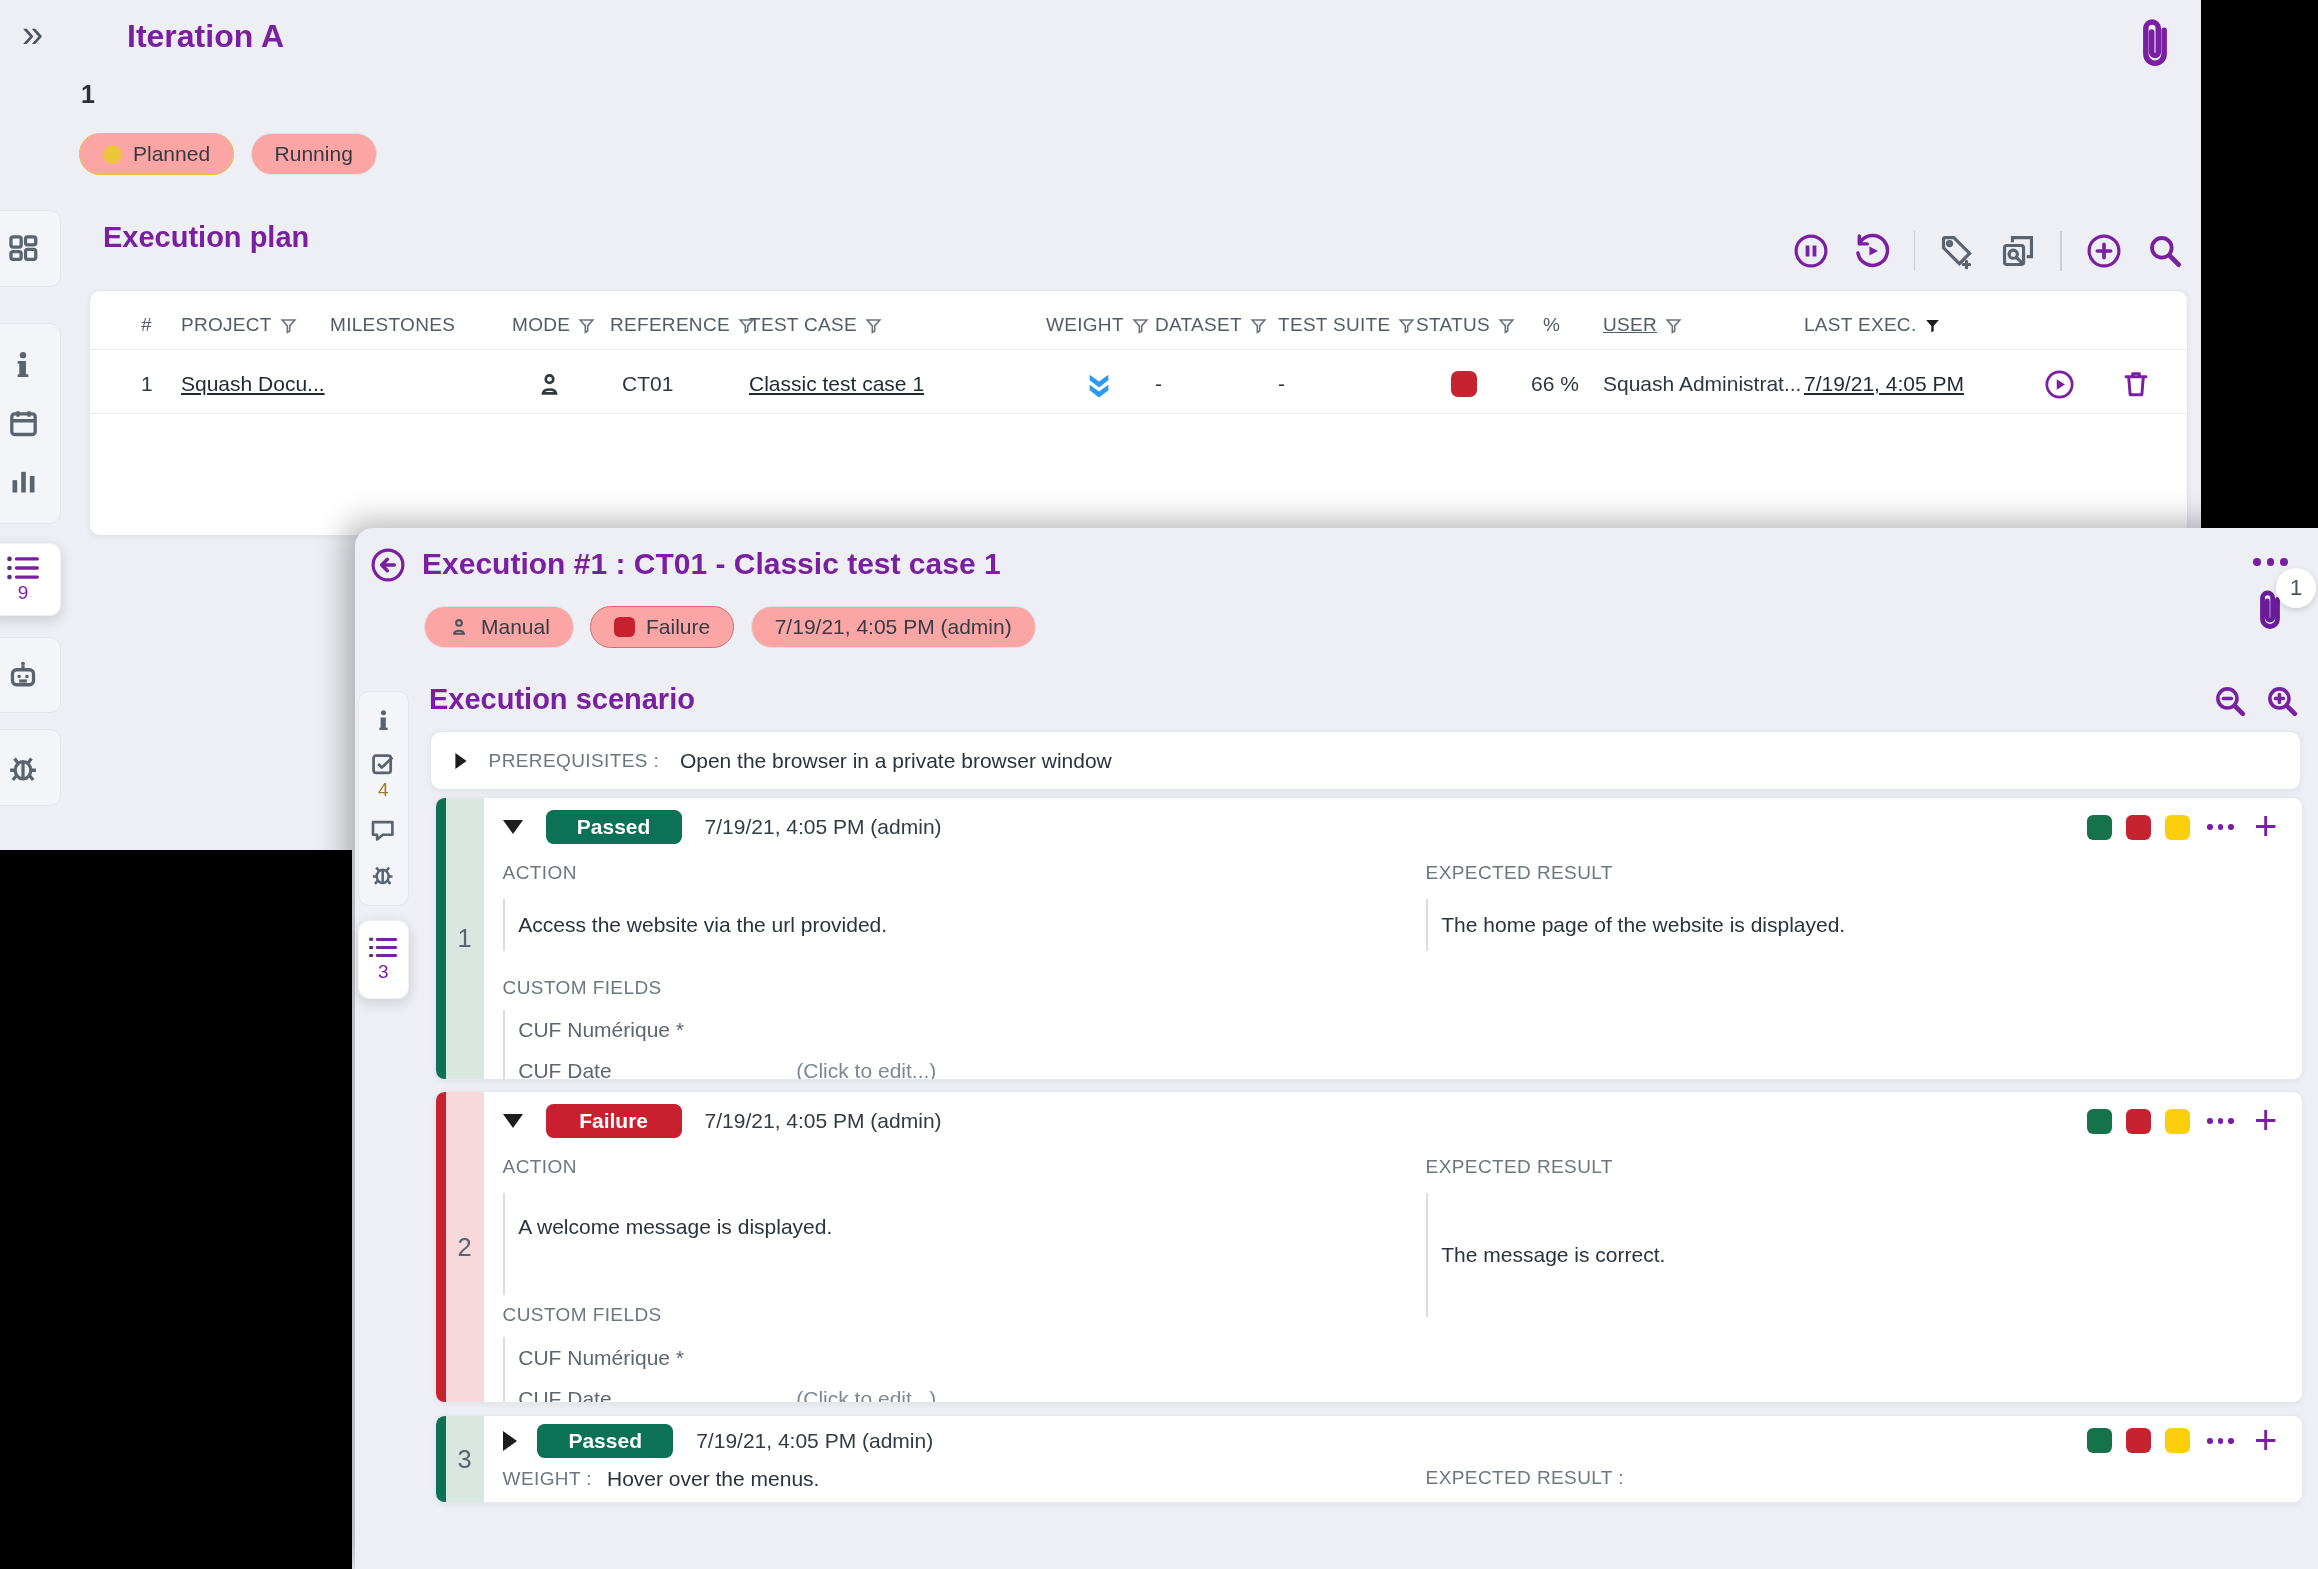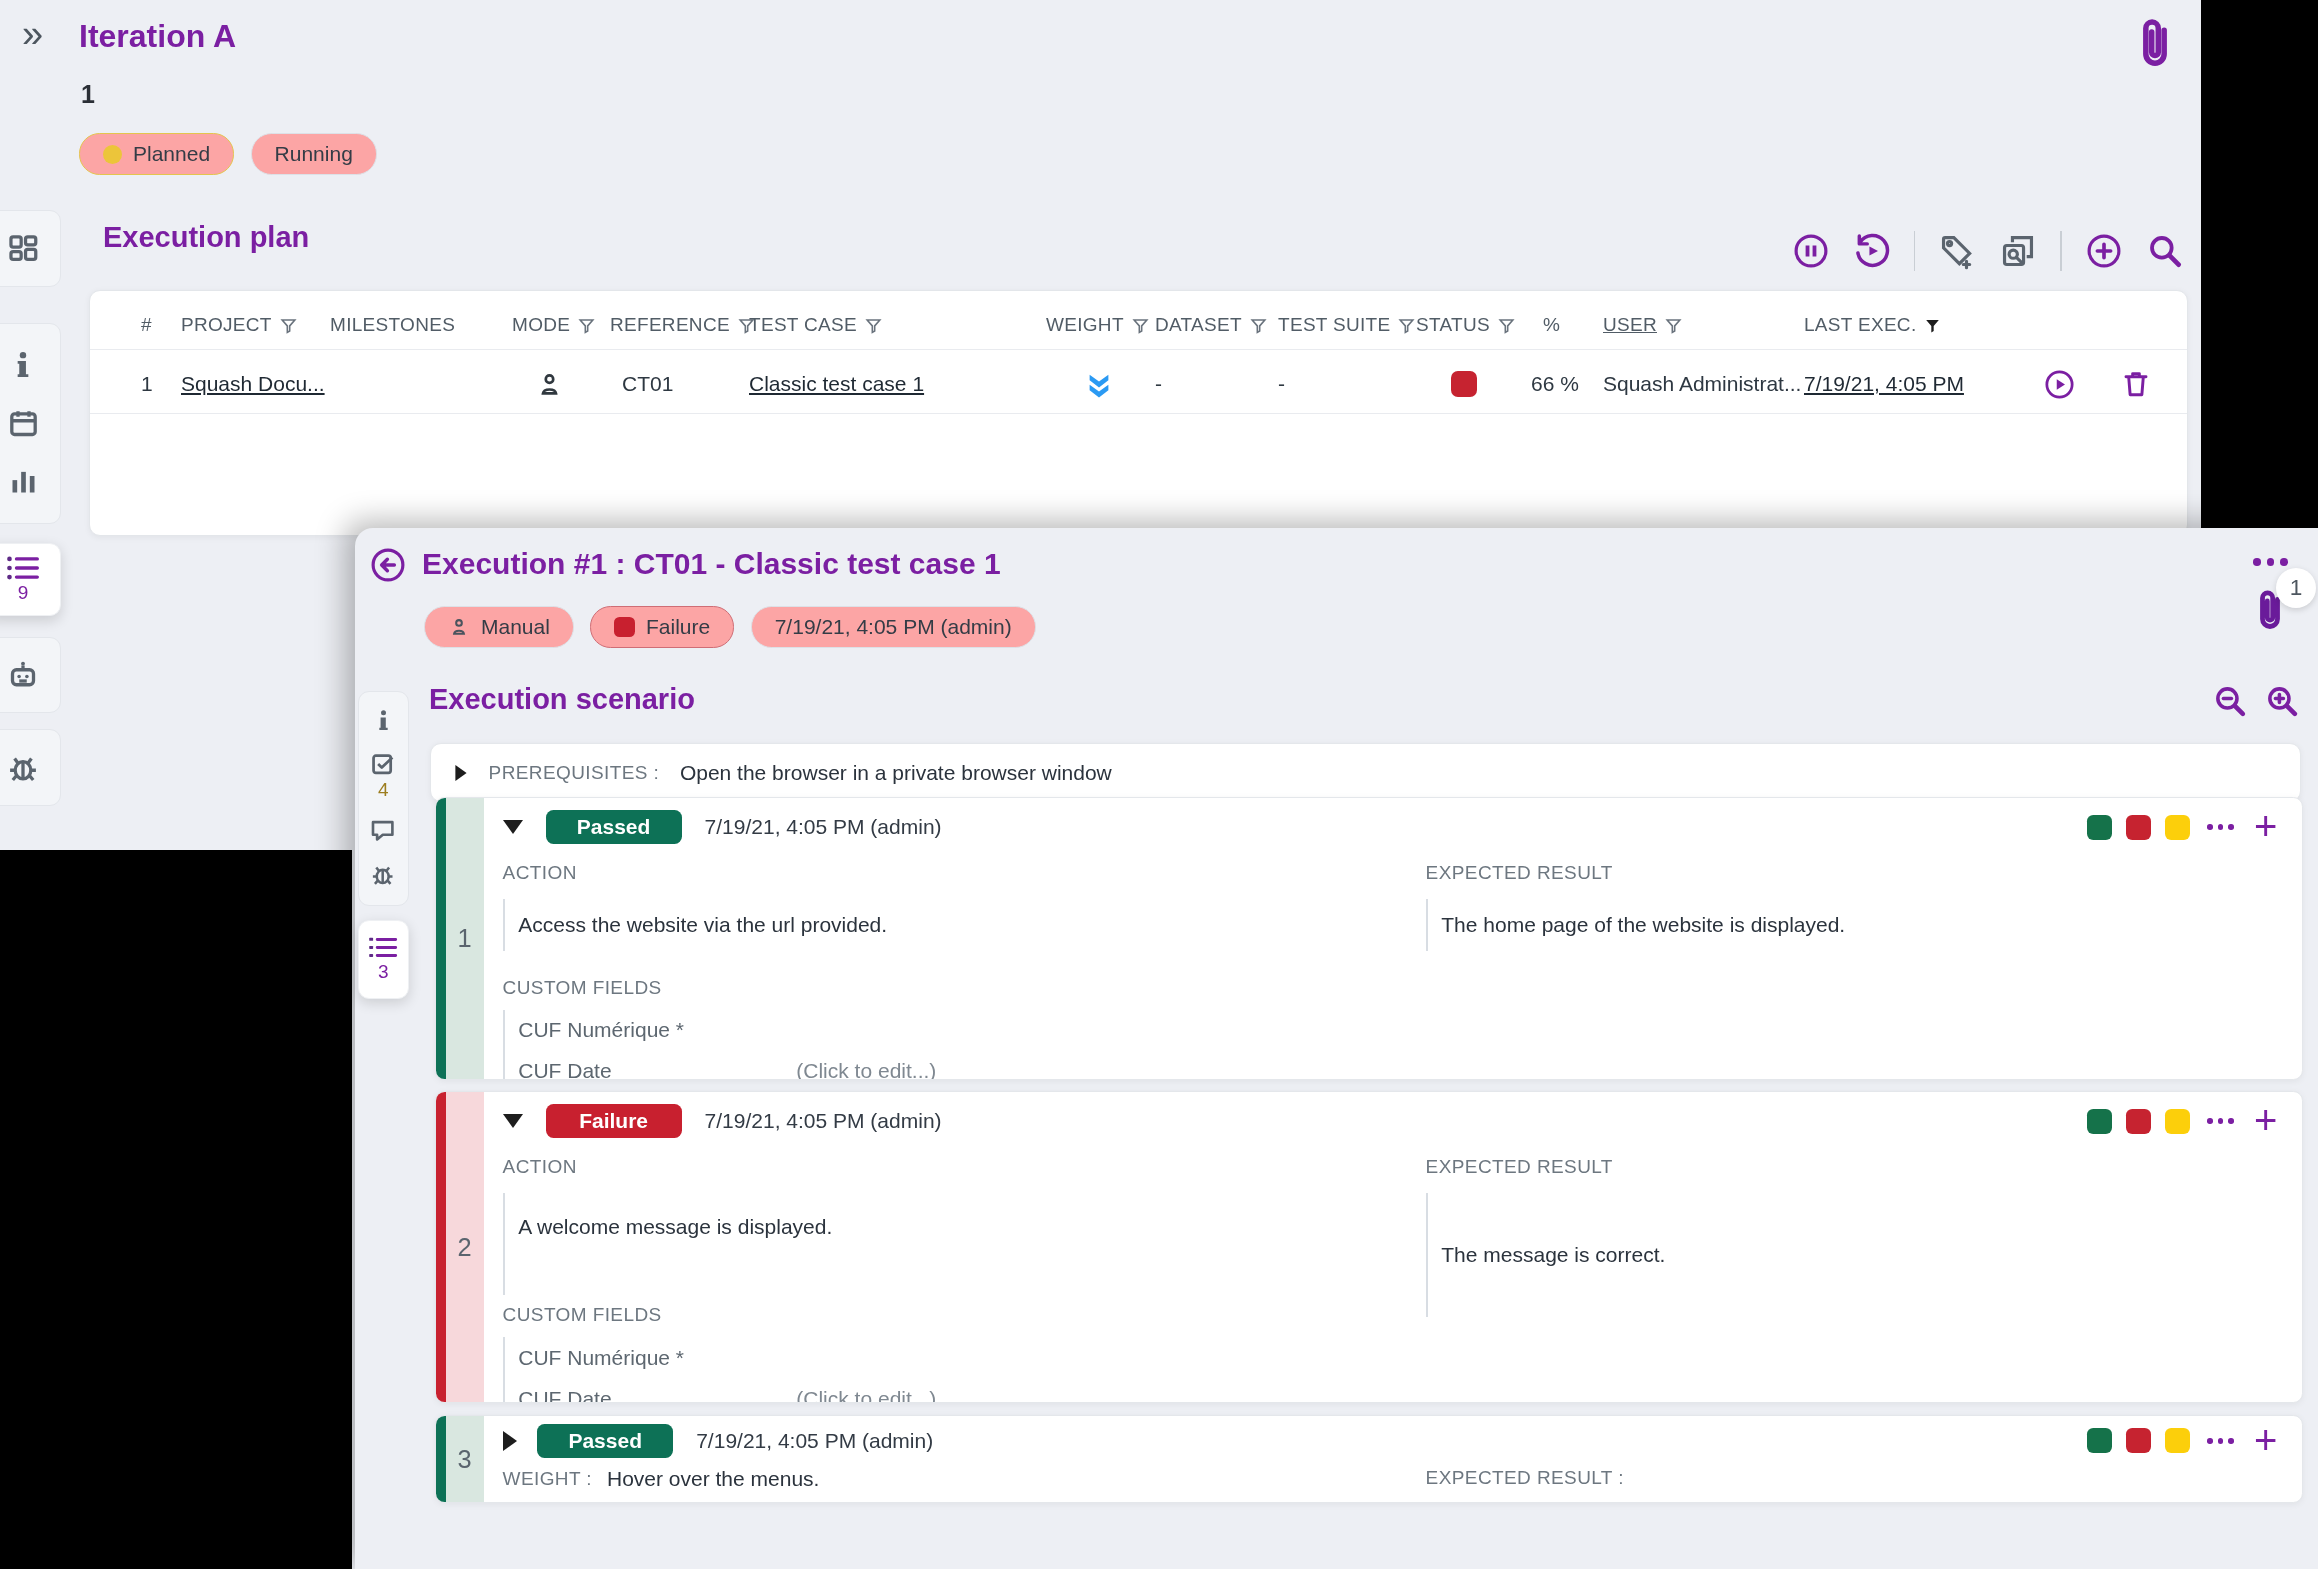--- a/index.html
+++ b/index.html
@@ -4,21 +4,21 @@
 <style>
   html,body{margin:0;padding:0;background:#000;}
   .screen{position:relative;width:2319px;height:1570px;background:#edeff4;overflow:hidden;
           font-family:"Liberation Sans",sans-serif;color:#2e3842;}
   .abs{position:absolute;}
   svg{display:block;}
   .black-block{position:absolute;background:#000;}
 
   
   .collapse{font-size:38px;color:#4d565f;line-height:1;}
-  .page-title{font-size:32px;font-weight:bold;color:#7b1fa2;}
+  .page-title{font-size:32px;font-weight:bold;color:#7b1fa2;margin-left:48px;}
   .iter-index{font-size:25px;color:#2b2f36;font-weight:bold;}
   .chiprow{display:flex;gap:16.5px;}
   .chip{display:inline-flex;align-items:center;gap:11px;height:40px;padding:0 23px;background:#fca5a5;
         border:1.4px solid #dde1e7;border-radius:20.6px;font-size:21px;color:#343c46;}
   .chip .dot{width:19px;height:19px;border-radius:50%;background:#ecc53a;}
   .chip.planned{border-color:#e4c54d;}
   .chip.failure{border-color:#cf6d75;}
   .chip .minisq{width:20.6px;height:20.6px;border-radius:5.5px;background:#c8202f;}
 
   
@@ -407,21 +407,21 @@
           <path d="M7.4 10h5.2" stroke-linecap="round"></path>
           <path d="M14.8 14.8 20 20" stroke-width="3" stroke-linecap="round"></path>
       </svg>
       <svg width="37" height="37" viewBox="0 0 24 24" fill="none" stroke="#7b1fa2" stroke-width="2.3">
         <circle cx="10" cy="10" r="6.2"></circle>
           <path d="M7.4 10h5.2M10 7.4v5.2" stroke-linecap="round"></path>
           <path d="M14.8 14.8 20 20" stroke-width="3" stroke-linecap="round"></path>
       </svg>
     </div>
 
-    <div class="abs card prereq" style="left:75px;top:215px;width:1871px;height:59px;box-sizing:border-box;text-align:right;">
+    <div class="abs card prereq" style="left:75px;top:203px;width:1871px;height:59px;box-sizing:border-box;text-align:right;">
       <span class="tri-r" style="transform:scale(.8);"></span>
       <span class="minilabel">PREREQUISITES :</span>
       <span class="bodytext">Open the browser in a private browser window</span>
     </div>
 
     <div class="step green" style="top:269px;height:281px;">
       <div class="bar"></div>
       <div class="numcol">1</div>
       <div class="content">
         <div class="stephead">

